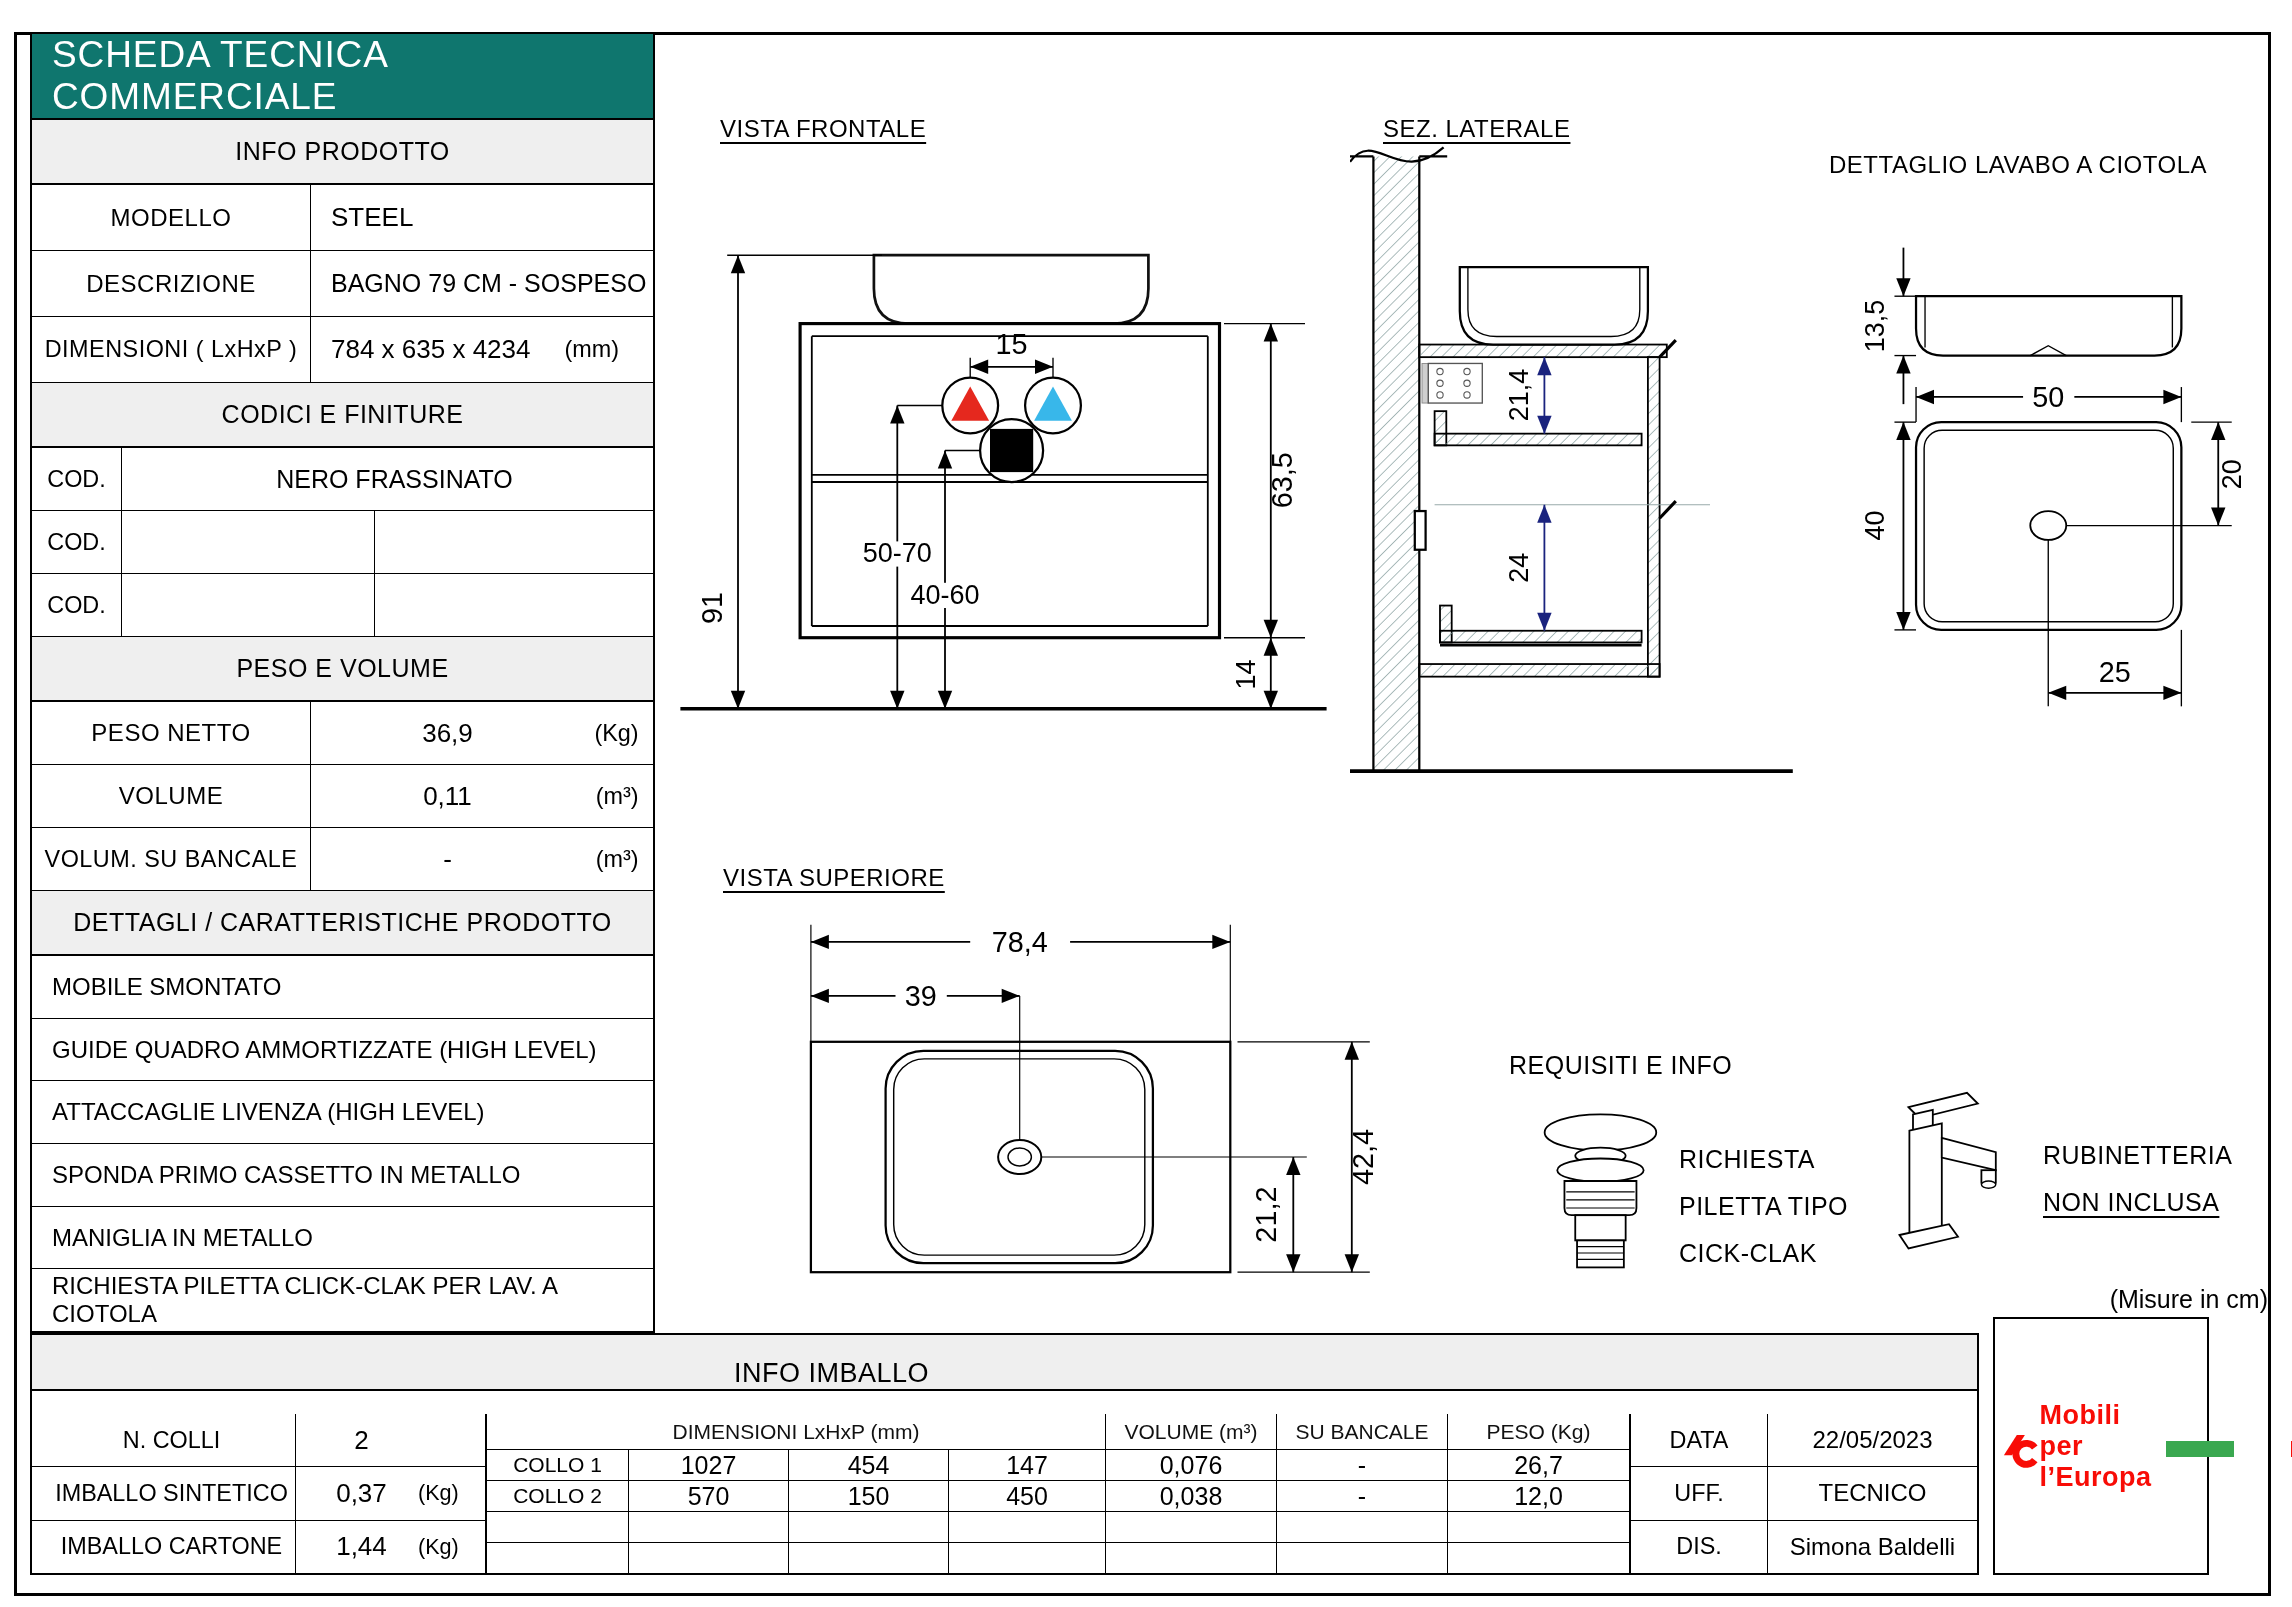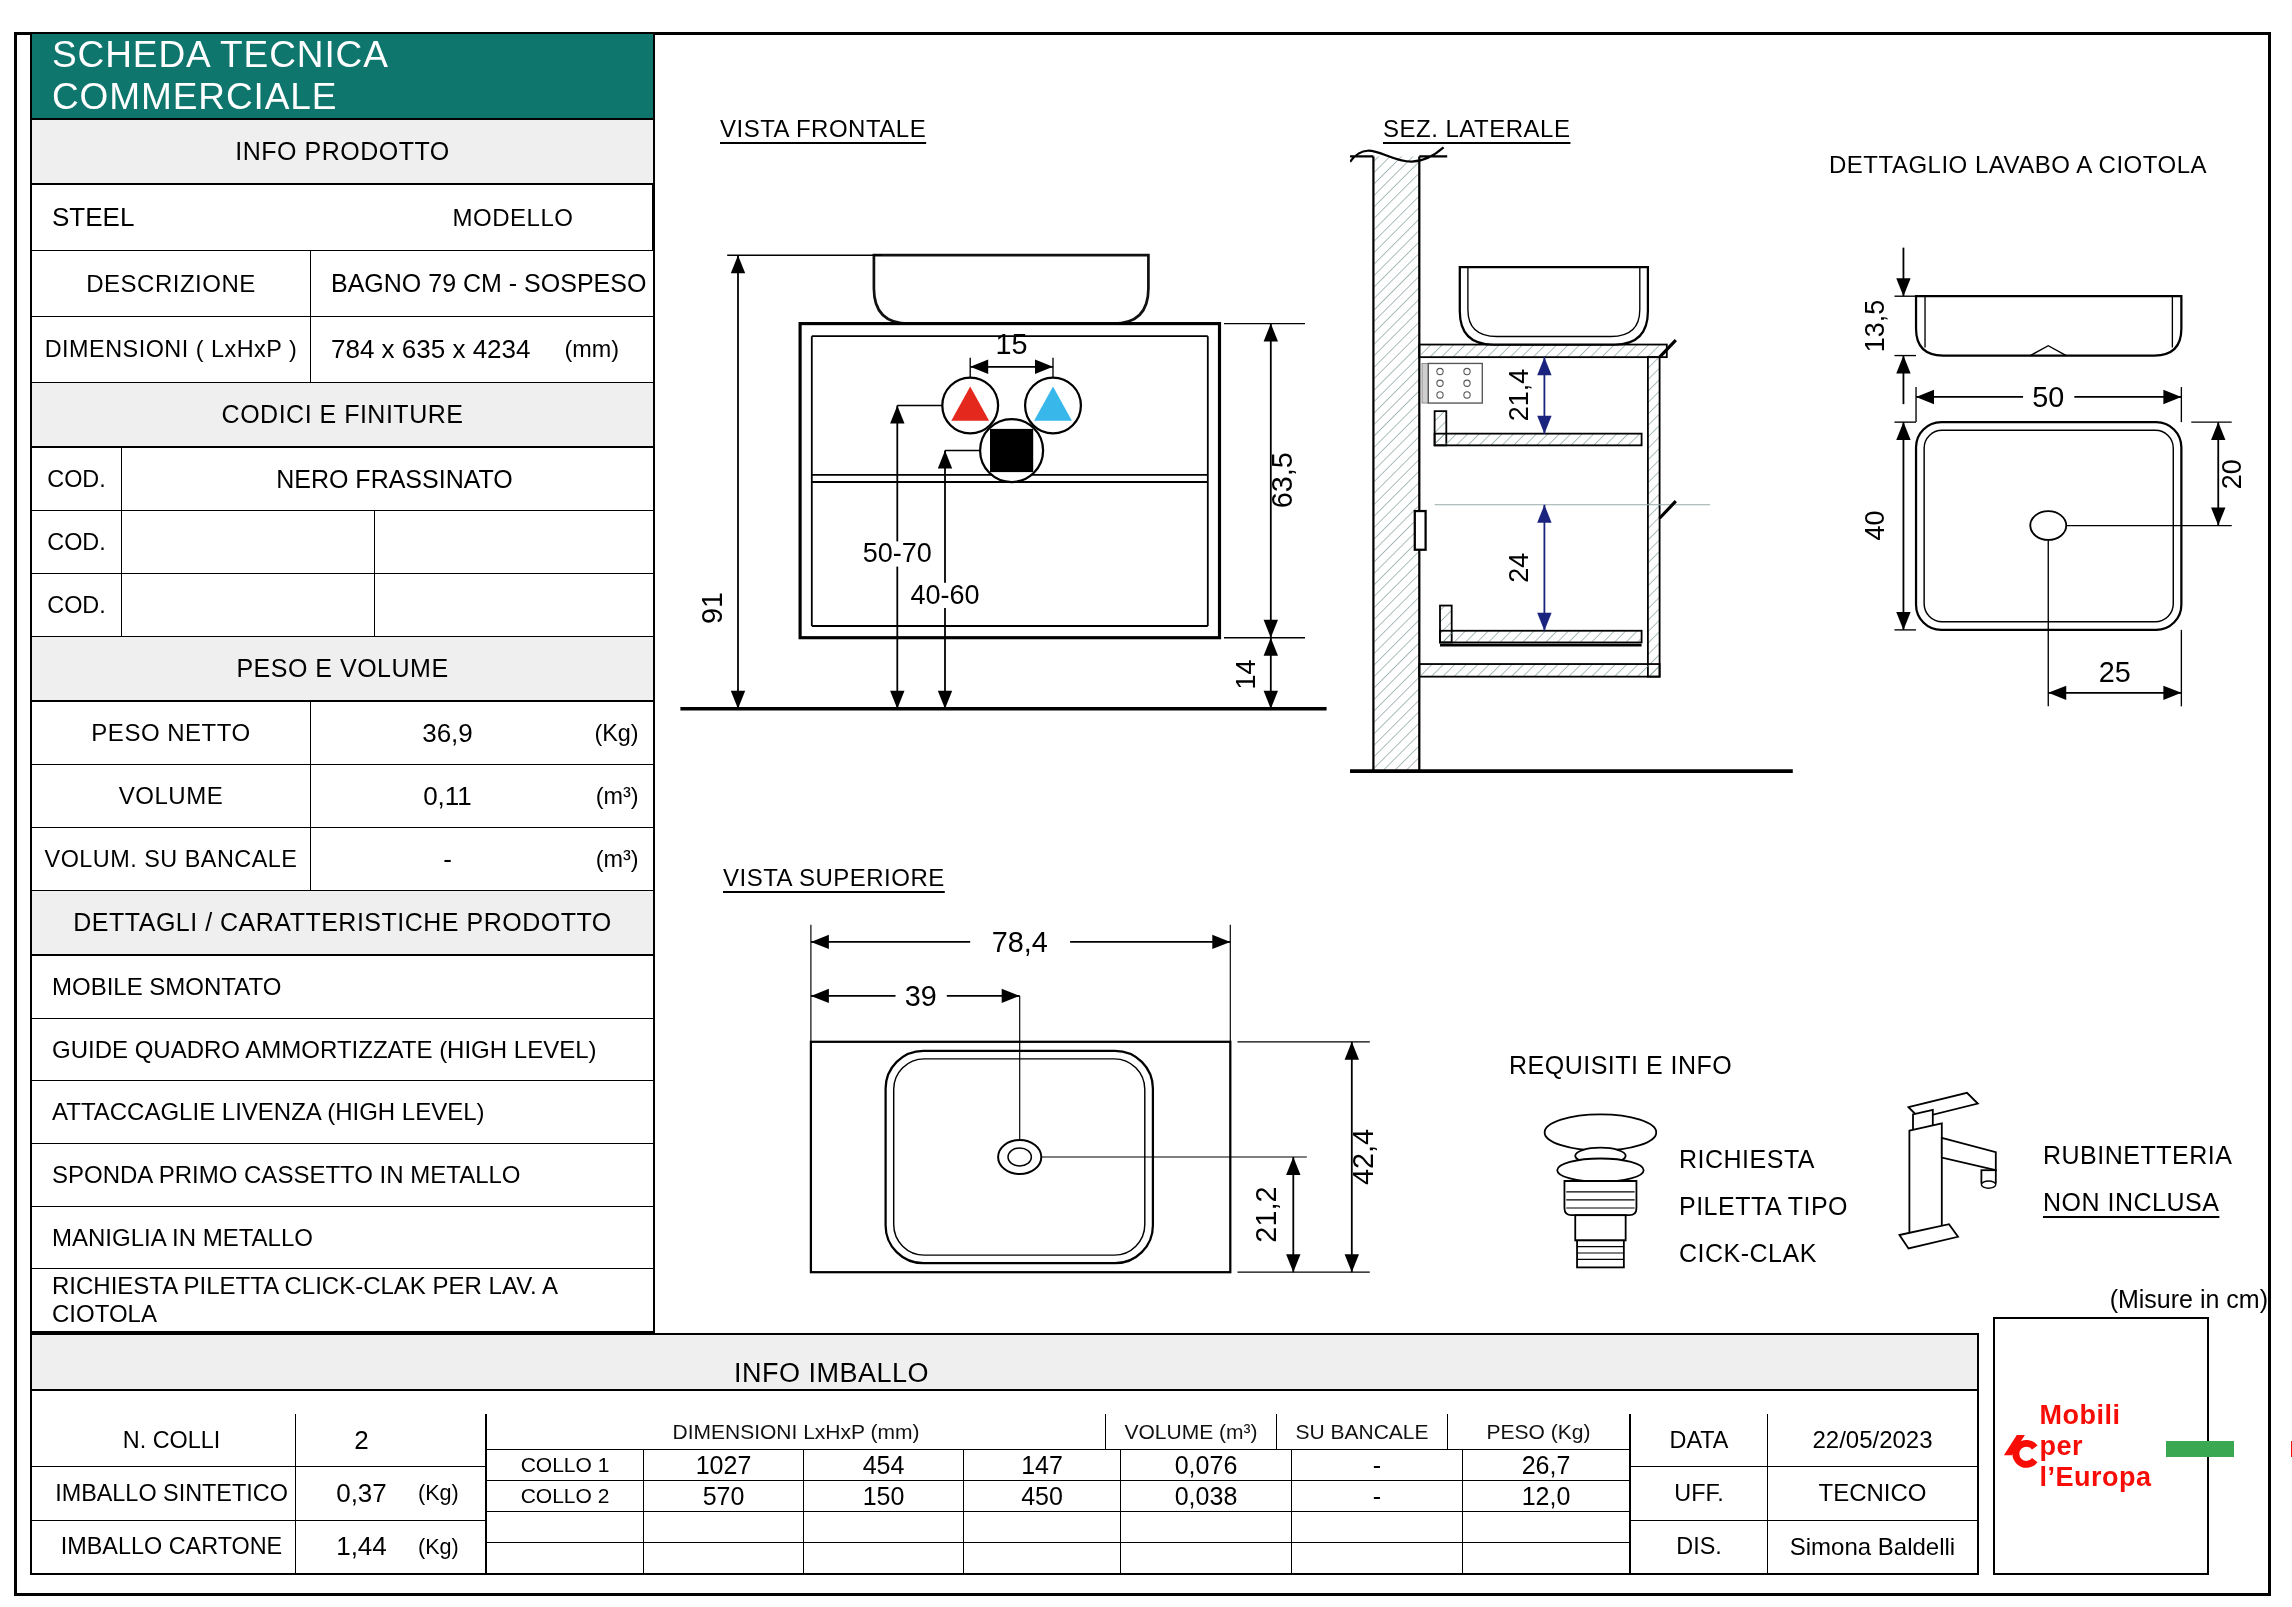--- a/index.html
+++ b/index.html
@@ -66,21 +66,21 @@
   .colli-head div{display:flex;align-items:center;justify-content:center;font-size:21px;
                   color:#111;box-sizing:border-box;}
   .h-dim{width:619px;border-right:1.8px solid #000;}
   .h-vol{width:171px;border-right:1.8px solid #000;}
   .h-ban{width:171px;border-right:1.8px solid #000;}
   .h-pes{flex:1;}
   .colli-row{flex:1;display:flex;border-bottom:1.8px solid #000;box-sizing:border-box;}
   .colli-row:last-child{border-bottom:none;}
   .colli-row div{display:flex;align-items:center;justify-content:center;font-size:25px;
                  font-weight:500;box-sizing:border-box;}
-  .c-lab{width:157px;border-right:1.8px solid #000;font-size:21px !important;font-weight:normal;}
+  .c-lab{width:142px;border-right:1.8px solid #000;font-size:21px !important;font-weight:normal;}
   .c-l,.c-h{width:160px;border-right:1.8px solid #000;}
   .c-p{width:157px;border-right:1.8px solid #000;}
   .c-vol{width:171px;border-right:1.8px solid #000;}
   .c-ban{width:171px;border-right:1.8px solid #000;}
   .c-pes{flex:1;}
   .bt-meta{position:absolute;left:1599px;top:79px;bottom:0;right:0;box-sizing:border-box;
            display:flex;flex-direction:column;}
   .meta-lab{width:137px;flex:0 0 137px;border-right:1.8px solid #000;display:flex;align-items:center;
             justify-content:center;font-size:23.4px;box-sizing:border-box;}
   .meta-val{flex:1;display:flex;align-items:center;justify-content:center;font-size:24px;}
@@ -100,24 +100,24 @@
 <div class="sheet">
   <div class="page-frame"></div>
 
   <div class="left-panel">
     <div class="red-header">
       <span>SCHEDA TECNICA COMMERCIALE</span>
     </div>
 
     <div class="sec-head">INFO PRODOTTO</div>
     <div class="lp-row h73">
+      <div class="cell lbl">MODELLO</div>
       <div class="cell val">
           <span>STEEL</span>
         </div>
-      <div class="cell lbl">MODELLO</div>
     </div>
     <div class="lp-row h73">
       <div class="cell lbl">DESCRIZIONE</div>
       <div class="cell val">
           <span style="font-size:25px">BAGNO 79 CM - SOSPESO</span>
         </div>
     </div>
     <div class="lp-row h73">
       <div class="cell lbl" style="font-size:23.4px">DIMENSIONI ( LxHxP )</div>
       <div class="cell val">

